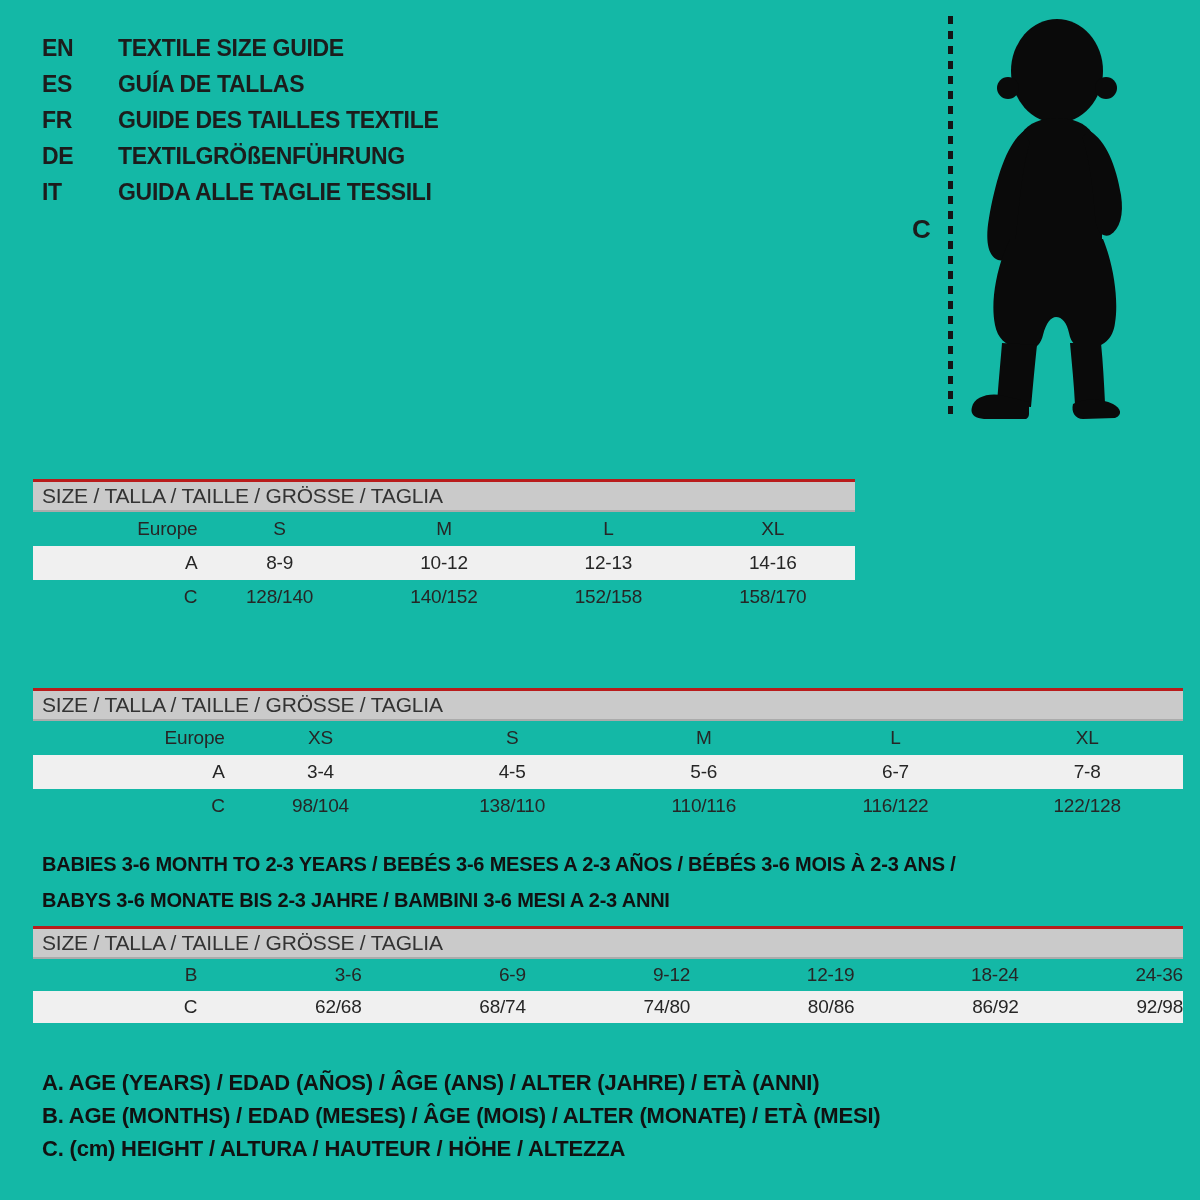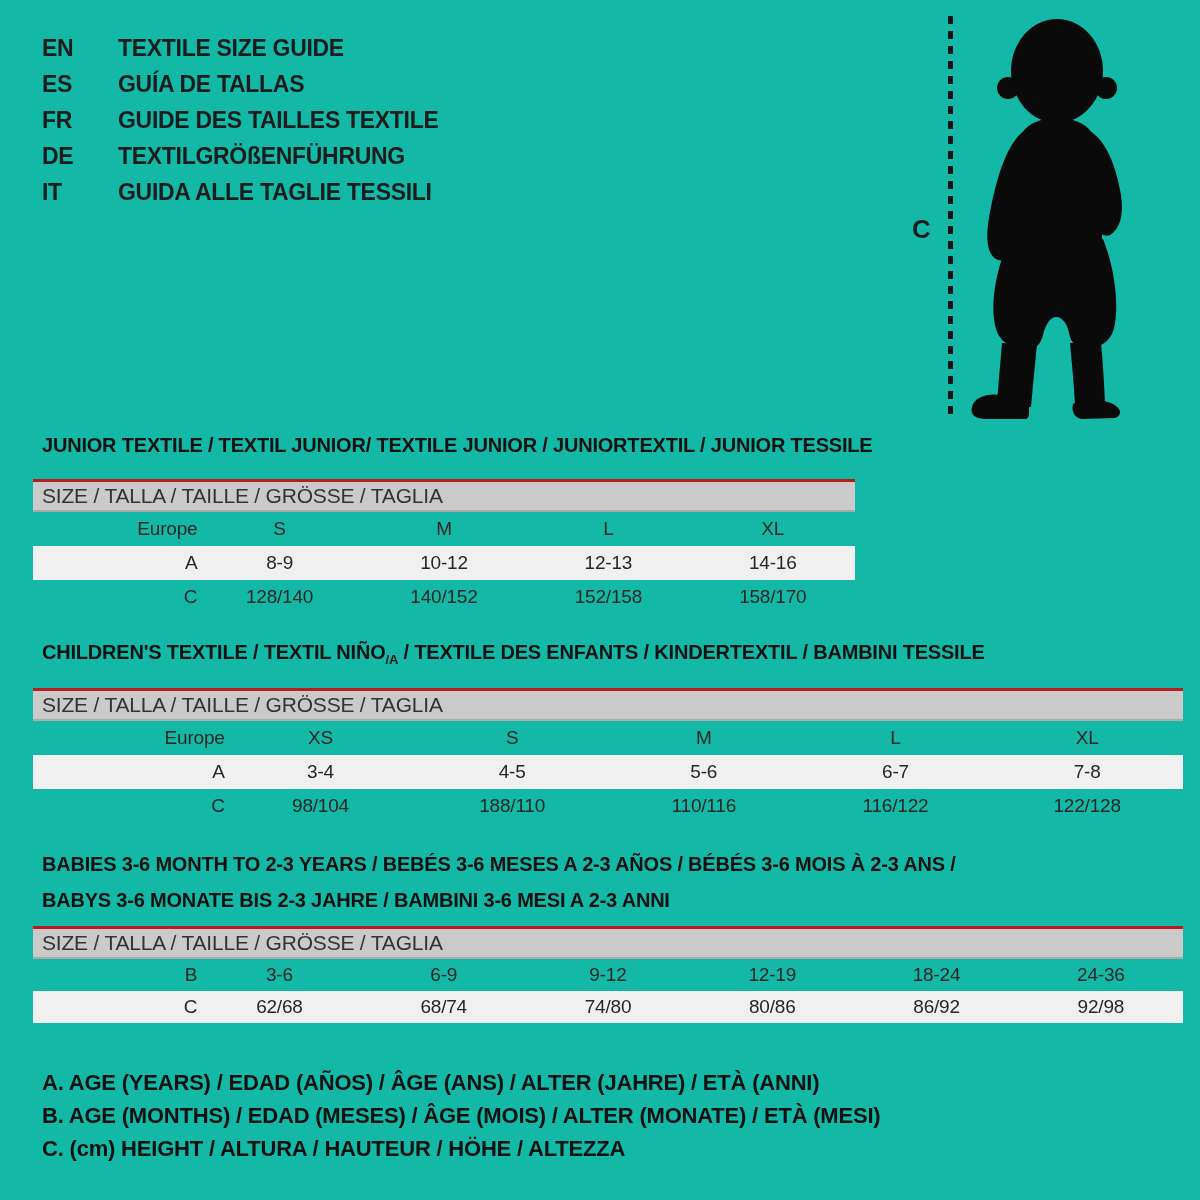--- a/index.html
+++ b/index.html
@@ -37,21 +37,21 @@
   }
   .size-table td{
     font-size:19px;color:#262626;text-align:center;height:34px;padding:0;
     font-weight:400;letter-spacing:-0.2px;
   }
   .size-table td.rl{text-align:right;padding-left:9px;}
   .size-table tr.shaded td{background:#f0f0f0;}
   .t1{top:479px;width:822px;}
   .t2{top:688px;width:1150px;}
   .t3{top:926px;width:1150px;}
-  .t3 td{height:32px;}
+  .t3 td{height:32px;text-align:right;}
   col.c-label{width:122px;}
   
   .legend{position:absolute;left:42px;top:1066px;}
   .legend-line{font-size:22px;font-weight:700;letter-spacing:-0.2px;height:33px;
     line-height:33px;white-space:nowrap;color:#111;}
 </style>
 </head>
 <body>
 
 <div class="canvas">
@@ -90,21 +90,20 @@
       <path d="M62,118 C45,130 34,165 27,205 C23,228 26,243 36,247 C46,250 52,238 54,222 C58,185 61,150 68,130 Z"></path>
       <path d="M128,118 C144,128 154,152 159,182 C162,202 158,216 148,222 C140,225 134,218 133,203 C131,172 126,140 120,124 Z"></path>
       <path d="M48,226 C35,252 28,288 33,312 C36,328 48,336 66,336 C75,336 79,330 81,322 C84,310 89,304 94,304 C100,304 105,310 107,320 C109,331 115,335 125,335 C141,335 151,326 153,310 C157,286 151,250 141,226 Z"></path>
       <path d="M40,330 C38,355 36,375 35,392 L69,394 C71,372 73,350 75,332 Z"></path>
       <path d="M10,394 C12,384 28,379 42,383 L67,389 L67,401 C67,407 59,409 49,408 L22,406 C12,405 8,401 10,394 Z"></path>
       <path d="M108,330 C110,352 112,372 113,392 L143,390 C142,370 141,350 139,330 Z"></path>
       <path d="M111,391 C121,385 139,385 151,391 C159,395 161,402 153,405 L121,406 C113,406 109,399 111,391 Z"></path>
     </svg>
   </div>
 
-  <div class="sec-title" style="top:434px;">JUNIOR TEXTILE / TEXTIL JUNIOR/ TEXTILE JUNIOR / JUNIORTEXTIL / JUNIOR TESSILE</div>
   <table class="size-table t1">
     <colgroup>
         <col class="c-label">
         <col>
         <col>
         <col>
         <col>
       </colgroup>
     <thead>
       <tr>
@@ -129,21 +128,20 @@
       <tr>
         <td class="rl">C</td>
         <td>128/140</td>
         <td>140/152</td>
         <td>152/158</td>
         <td>158/170</td>
       </tr>
     </tbody>
   </table>
 
-  <div class="sec-title" style="top:641px;"><span>CHILDREN'S TEXTILE / TEXTIL NIÑO</span><span class="sub-a">/A</span><span> / TEXTILE DES ENFANTS / KINDERTEXTIL / BAMBINI TESSILE</span></div>
   <table class="size-table t2">
     <colgroup>
         <col class="c-label">
         <col>
         <col>
         <col>
         <col>
         <col>
       </colgroup>
     <thead>
@@ -164,21 +162,21 @@
         <td class="rl">A</td>
         <td>3-4</td>
         <td>4-5</td>
         <td>5-6</td>
         <td>6-7</td>
         <td>7-8</td>
       </tr>
       <tr>
         <td class="rl">C</td>
         <td>98/104</td>
-        <td>188/110</td>
+        <td>138/110</td>
         <td>110/116</td>
         <td>116/122</td>
         <td>122/128</td>
       </tr>
     </tbody>
   </table>
 
   <div class="sec-title title-2line" style="top:846px;">
     <div>BABIES 3-6 MONTH TO 2-3 YEARS / BEBÉS 3-6 MESES A 2-3 AÑOS / BÉBÉS 3-6 MOIS À 2-3 ANS /</div>
     <div>BABYS 3-6 MONATE BIS 2-3 JAHRE / BAMBINI 3-6 MESI A 2-3 ANNI</div>

